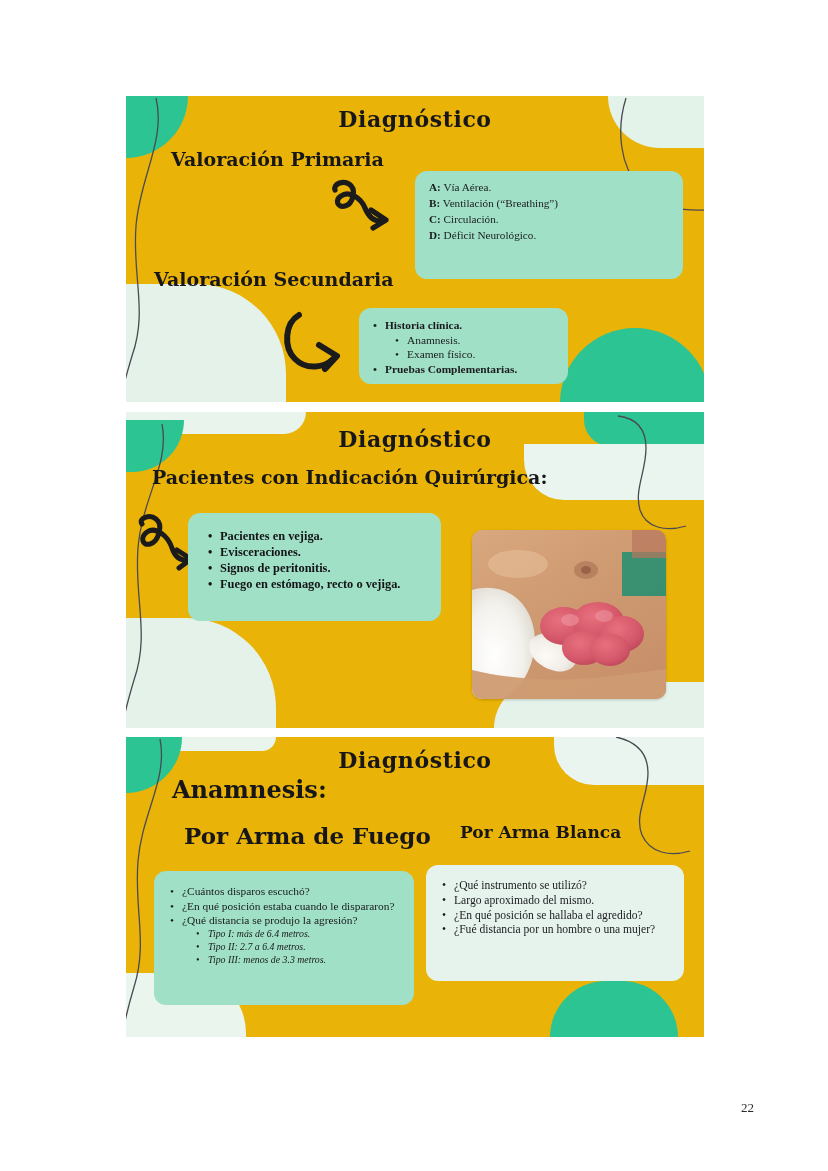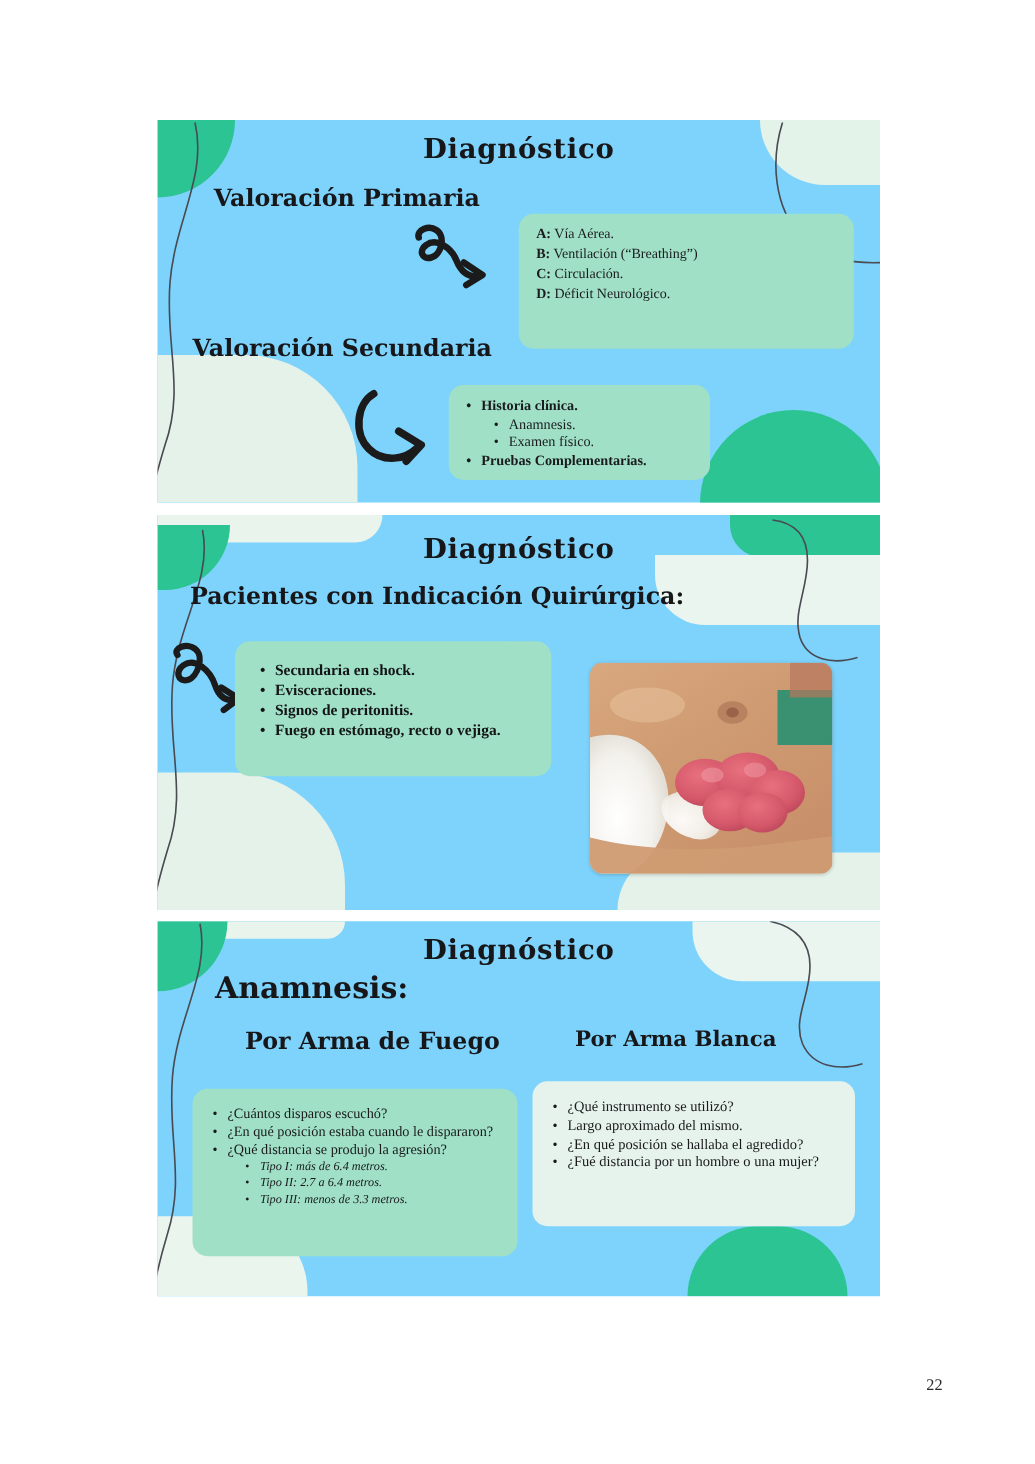--- a/index.html
+++ b/index.html
@@ -18,21 +18,21 @@
     position: absolute;
     inset: 0;
     background: #ffffff;
   }
 
   
   .slide {
     position: absolute;
     left: 126px;
     width: 578px;
-    background: #7dd3fc;
+    background: #eab308;
     overflow: hidden;
   }
   #slide-1 { top: 96px;  height: 306px; }
   #slide-2 { top: 412px; height: 316px; }
   #slide-3 { top: 737px; height: 300px; }
 
   
   .deco { position: absolute; pointer-events: none; }
 
   .blob-tl-green {
@@ -113,21 +113,21 @@
   .heading {
     position: absolute;
     font-family: "DejaVu Serif", serif;
     font-weight: 700;
     color: #17171a;
   }
   .h-primaria   { left: 45px;  top: 52px;  font-size: 19px; }
   .h-secundaria { left: 28px;  top: 172px; font-size: 19px; }
   .h-quirurgica { left: 26px;  top: 54px;  font-size: 19px; }
   .h-anamnesis  { left: 46px;  top: 38px;  font-size: 24px; }
-  .h-fuego      { left: 58px;  top: 85px;  font-size: 19px; margin-left: 12px; }
+  .h-fuego      { left: 58px;  top: 85px;  font-size: 23px; }
   .h-blanca     { left: 334px; top: 85px;  font-size: 17px; }
 
   
   .box {
     position: absolute;
     border-radius: 12px;
     box-sizing: border-box;
   }
   .box.mint  { background: #9fe0c6; }
   .box.pale  { background: #e6f3ec; }
@@ -308,21 +308,21 @@
 
     <div class="heading h-quirurgica">Pacientes con Indicación Quirúrgica:</div>
 
     <svg class="arrow" id="arrow-3" viewBox="0 0 72 66">
       <path d="M14 12 C 10 6, 22 2, 28 7 C 36 13, 30 30, 22 32 C 14 34, 12 25, 19 20 C 28 14, 40 24, 44 36 C 47 45, 52 49, 60 48" fill="none" stroke="#1b1b1b" stroke-width="5" stroke-linecap="round"></path>
       <path d="M49 38 L 63 47 L 51 56" fill="none" stroke="#1b1b1b" stroke-width="5" stroke-linecap="round" stroke-linejoin="round"></path>
     </svg>
 
     <div class="box mint" id="box-quirurgica">
       <ul>
-        <li>Secundaria en shock.</li>
+        <li>Pacientes en vejiga.</li>
         <li>Evisceraciones.</li>
         <li>Signos de peritonitis.</li>
         <li>Fuego en estómago, recto o vejiga.</li>
       </ul>
     </div>
 
     <div id="photo">
       <svg viewBox="0 0 194 169" width="194" height="169" preserveAspectRatio="none">
         <defs>
           <linearGradient id="skin" x1="0" y1="0" x2="0.7" y2="1">

